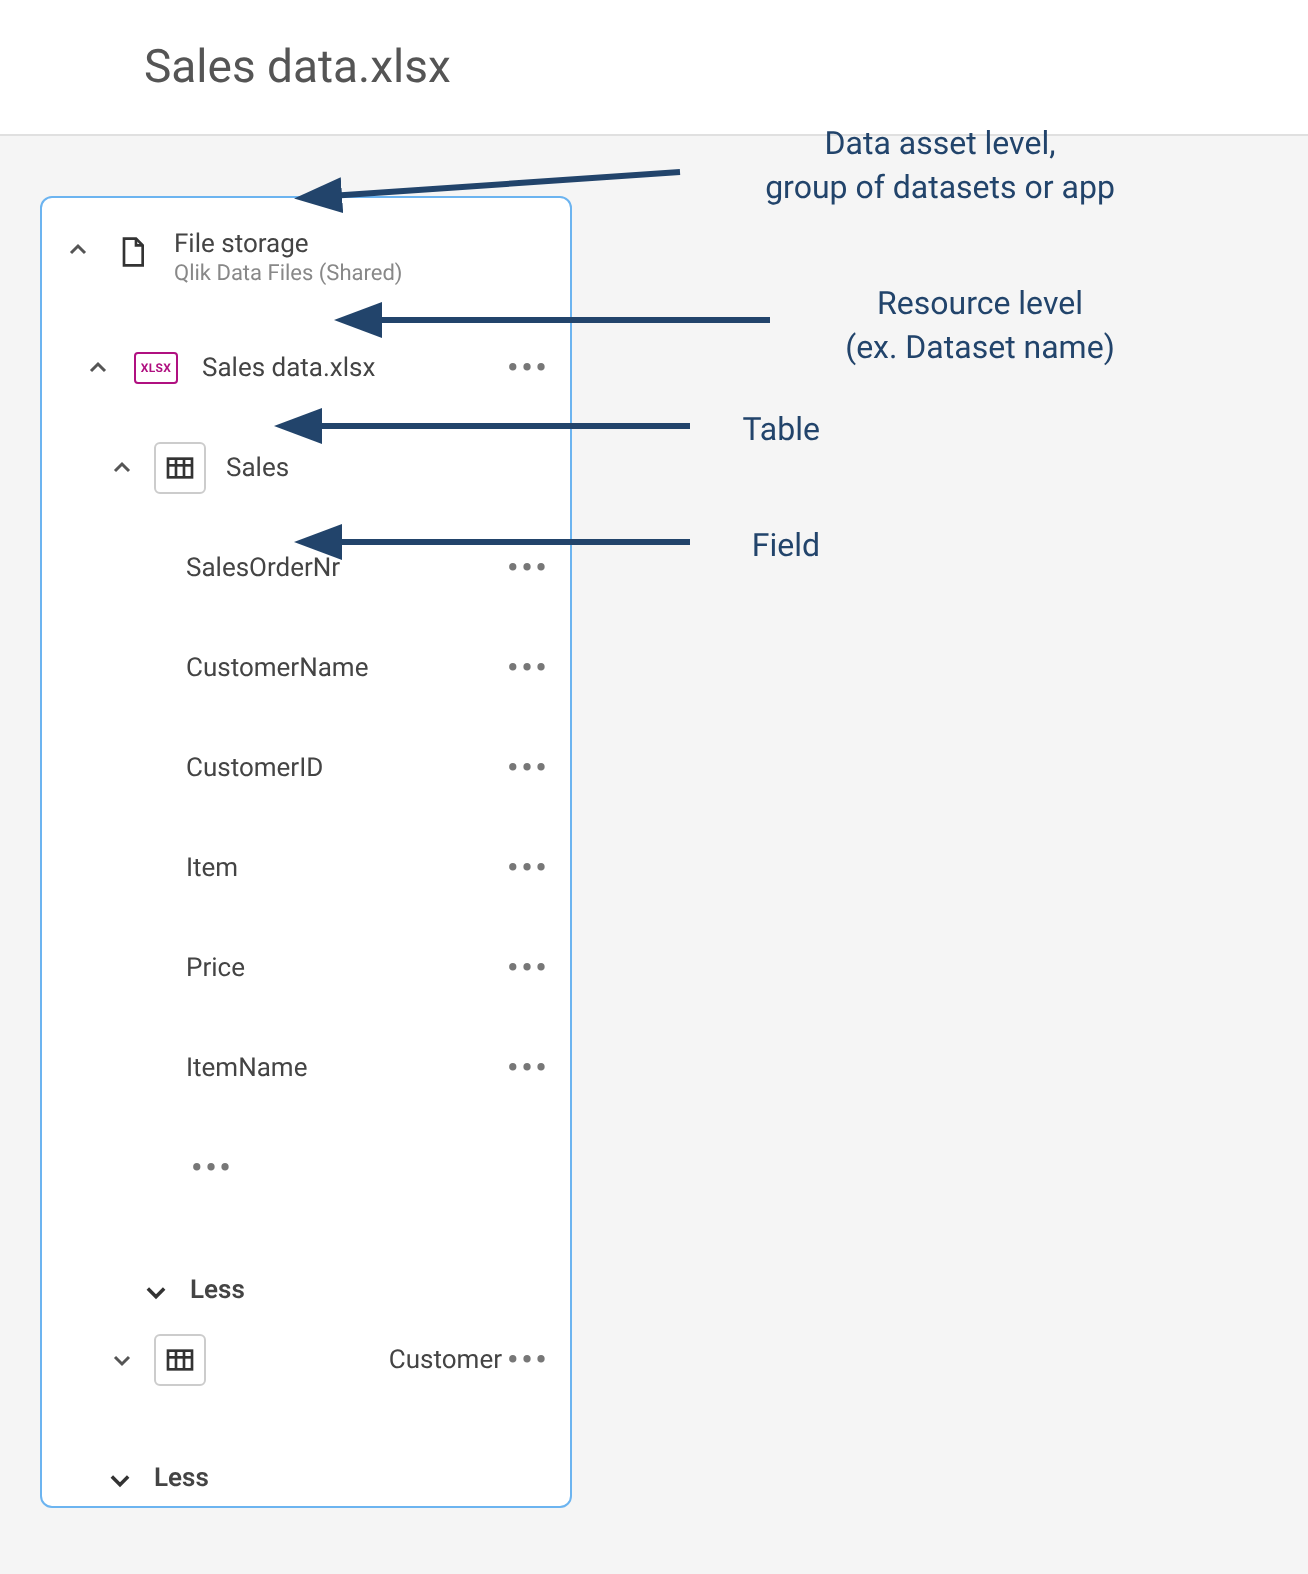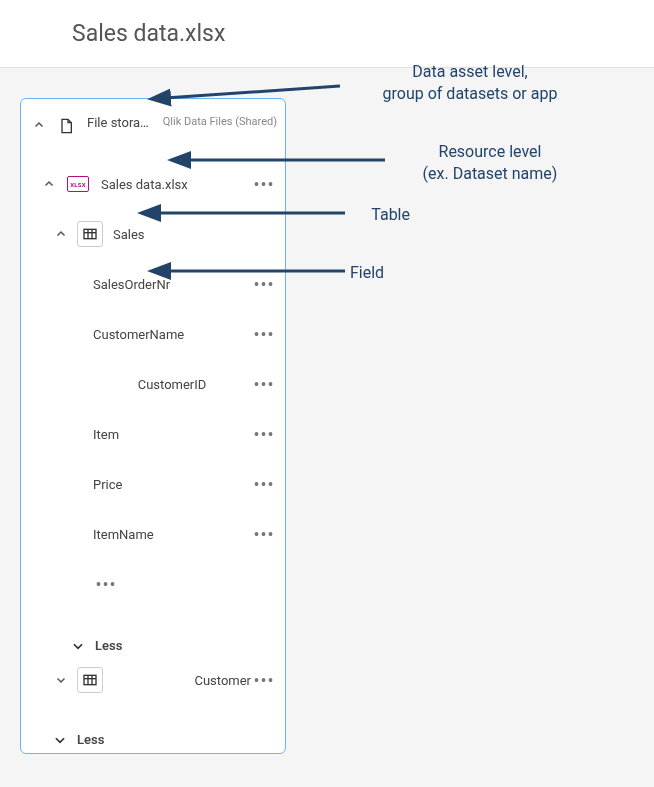--- a/index.html
+++ b/index.html
@@ -81,21 +81,21 @@
     flex: 1;
     white-space: nowrap;
     overflow: hidden;
     text-overflow: ellipsis;
   }
   .sublabel {
     font-size: 11px;
     color: #888;
     margin-left: 10px;
   }
-  .label-stack { display:flex; flex-direction:row; flex:1; min-width:0; }
+  .label-stack { display:flex; flex-direction:column; flex:1; min-width:0; }
   .more {
     width: 26px;
     height: 26px;
     display:flex;
     align-items:center;
     justify-content:center;
     color:#777;
     font-size:18px;
     letter-spacing:1px;
     cursor:pointer;
@@ -199,21 +199,21 @@
     </div>
 
     <div class="row indent-3" style="margin-top:8px;">
       <span class="label" style="margin-left:0">SalesOrderNr</span>
       <span class="more">•••</span>
     </div>
     <div class="row indent-3" style="margin-top:8px;">
       <span class="label" style="margin-left:0">CustomerName</span>
       <span class="more">•••</span>
     </div>
-    <div class="row indent-3" style="margin-top:8px;text-align:center;">
+    <div class="row indent-3" style="margin-top:8px;">
       <span class="label" style="margin-left:0">CustomerID</span>
       <span class="more">•••</span>
     </div>
     <div class="row indent-3" style="margin-top:8px;">
       <span class="label" style="margin-left:0">Item</span>
       <span class="more">•••</span>
     </div>
     <div class="row indent-3" style="margin-top:8px;">
       <span class="label" style="margin-left:0">Price</span>
       <span class="more">•••</span>
@@ -256,21 +256,21 @@
           <polyline points="5 9 12 16 19 9"></polyline>
         </svg>
       <span>Less</span>
     </div>
 
   </div>
 
   <div class="annotation ann-label" style="left:380px; top:73px; width:220px;">Resource level<br>(ex. Dataset name)</div>
   <div class="annotation ann-label" style="left:330px; top:-7px; width:280px;">Data asset level,<br>group of datasets or app</div>
   <div class="annotation ann-label" style="left:350px; top:136px; width:60px; text-align:right;">Table</div>
-  <div class="annotation ann-label" style="left:350px; top:194px; width:60px; text-align:left;">Field</div>
+  <div class="annotation ann-label" style="left:350px; top:194px; width:60px; text-align:right;">Field</div>
 
   <svg class="arrow" style="left:0; top:0;" width="654" height="700">
     <defs>
       <marker id="ah" markerWidth="10" markerHeight="10" refX="2" refY="3" orient="auto">
         <path d="M0,0 L0,6 L8,3 z" fill="#22446b"></path>
       </marker>
     </defs>
     <line x1="340" y1="18" x2="165" y2="30" stroke="#22446b" stroke-width="3" marker-end="url(#ah)"></line>
     <line x1="385" y1="92" x2="185" y2="92" stroke="#22446b" stroke-width="3" marker-end="url(#ah)"></line>
     <line x1="345" y1="145" x2="155" y2="145" stroke="#22446b" stroke-width="3" marker-end="url(#ah)"></line>

